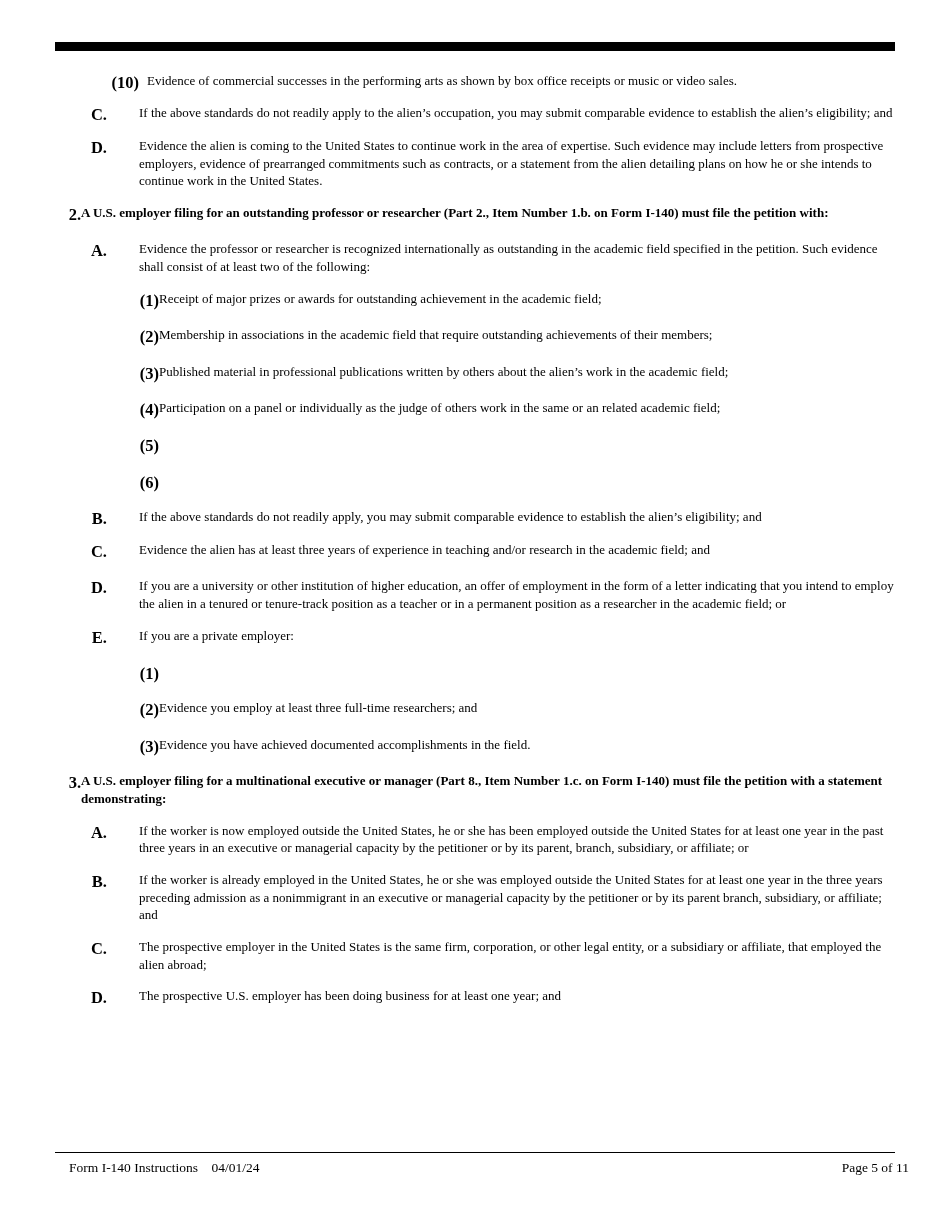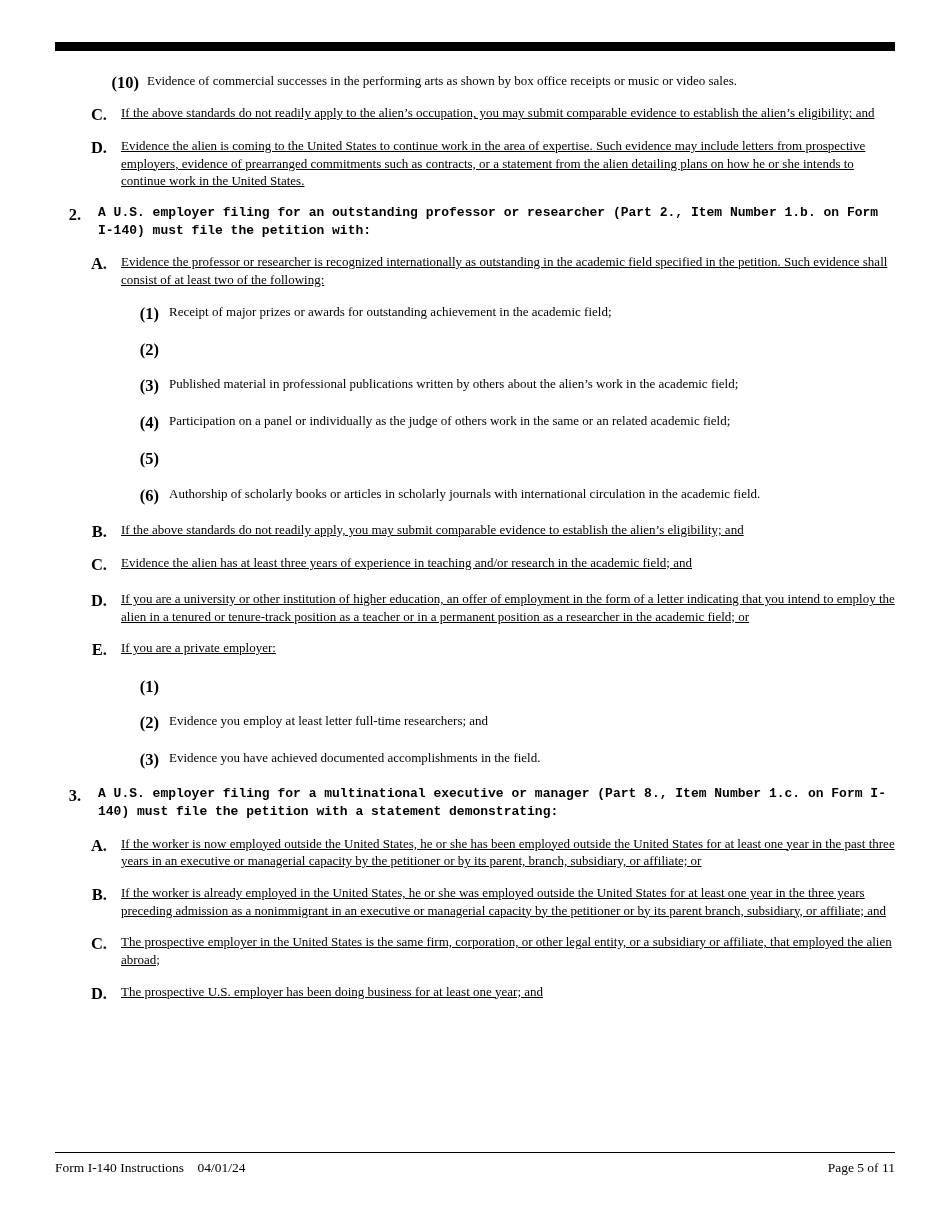--- a/index.html
+++ b/index.html
@@ -48,45 +48,45 @@
     line-height: 1.36;
   }
   .text {
     flex: 1 1 auto;
     font-size: 13px;
     line-height: 1.36;
     text-align: left;
   }
   
   .lvl-num .marker { width: 26px; margin-left: 0px; }
-  .lvl-num .text { margin-left: 17px; font-family: Liberation Mono, monospace; }
+  .lvl-num .text { margin-left: 0; }
 
   .lvl-alpha .marker { width: 26px; margin-left: 26px; }
-  .lvl-alpha .text { margin-left: 14px; text-decoration: underline; }
+  .lvl-alpha .text { margin-left: 32px; }
 
   .lvl-paren .marker { width: 38px; margin-left: 46px; }
   .lvl-paren .text { margin-left: 8px; }
 
   .lvl-paren2 .marker { width: 30px; margin-left: 74px; }
-  .lvl-paren2 .text { margin-left: 10px; }
+  .lvl-paren2 .text { }
 
   .bold { font-weight: bold; }
   .row.loose { margin-bottom: 14px; }
 
   .footer-rule {
     position: absolute;
     left: 55px;
     top: 1152px;
     width: 840px;
     height: 1px;
     background: #000000;
   }
   .footer {
     position: absolute;
-    left: 55px;
+    left: 69px;
     top: 1160px;
     width: 840px;
     display: flex;
     justify-content: space-between;
     font-size: 13.5px;
     font-family: "Liberation Serif", serif;
   }
   .footer-left { white-space: pre; }
   .footer-right { }
 </style>
@@ -124,39 +124,39 @@
       <div class="text">Evidence the professor or researcher is recognized internationally as outstanding in the academic field specified in the petition.  Such evidence shall consist of at least two of the following:</div>
     </div>
 
     <div class="row lvl-paren2 loose">
       <div class="marker bold">(1)</div>
       <div class="text">Receipt of major prizes or awards for outstanding achievement in the academic field;</div>
     </div>
 
     <div class="row lvl-paren2 loose">
       <div class="marker bold">(2)</div>
+      <div class="text">Membership in associations in the academic field that require outstanding achievements of their members;</div>
     </div>
 
     <div class="row lvl-paren2 loose">
       <div class="marker bold">(3)</div>
       <div class="text">Published material in professional publications written by others about the alien’s work in the academic field;</div>
     </div>
 
     <div class="row lvl-paren2 loose">
       <div class="marker bold">(4)</div>
       <div class="text">Participation on a panel or individually as the judge of others work in the same or an related academic field;</div>
     </div>
 
     <div class="row lvl-paren2 loose">
       <div class="marker bold">(5)</div>
     </div>
 
     <div class="row lvl-paren2 loose">
       <div class="marker bold">(6)</div>
-      <div class="text">Authorship of scholarly books or articles in scholarly journals with international circulation in the academic field.</div>
     </div>
 
     <div class="row lvl-alpha">
       <div class="marker bold">B.</div>
       <div class="text">If the above standards do not readily apply, you may submit comparable evidence to establish the alien’s eligibility; and</div>
     </div>
 
     <div class="row lvl-alpha loose">
       <div class="marker bold">C.</div>
       <div class="text">Evidence the alien has at least three years of experience in teaching and/or research in the academic field; and</div>
@@ -171,21 +171,21 @@
       <div class="marker bold">E.</div>
       <div class="text">If you are a private employer:</div>
     </div>
 
     <div class="row lvl-paren2 loose">
       <div class="marker bold">(1)</div>
     </div>
 
     <div class="row lvl-paren2 loose">
       <div class="marker bold">(2)</div>
-      <div class="text">Evidence you employ at least letter full-time researchers; and</div>
+      <div class="text">Evidence you employ at least three full-time researchers; and</div>
     </div>
 
     <div class="row lvl-paren2 loose">
       <div class="marker bold">(3)</div>
       <div class="text">Evidence you have achieved documented accomplishments in the field.</div>
     </div>
 
     <div class="row lvl-num loose">
       <div class="marker bold">3.</div>
       <div class="text bold">A U.S. employer filing for a multinational executive or manager (Part 8., Item Number 1.c. on Form I-140) must file the petition with a statement demonstrating:</div>

